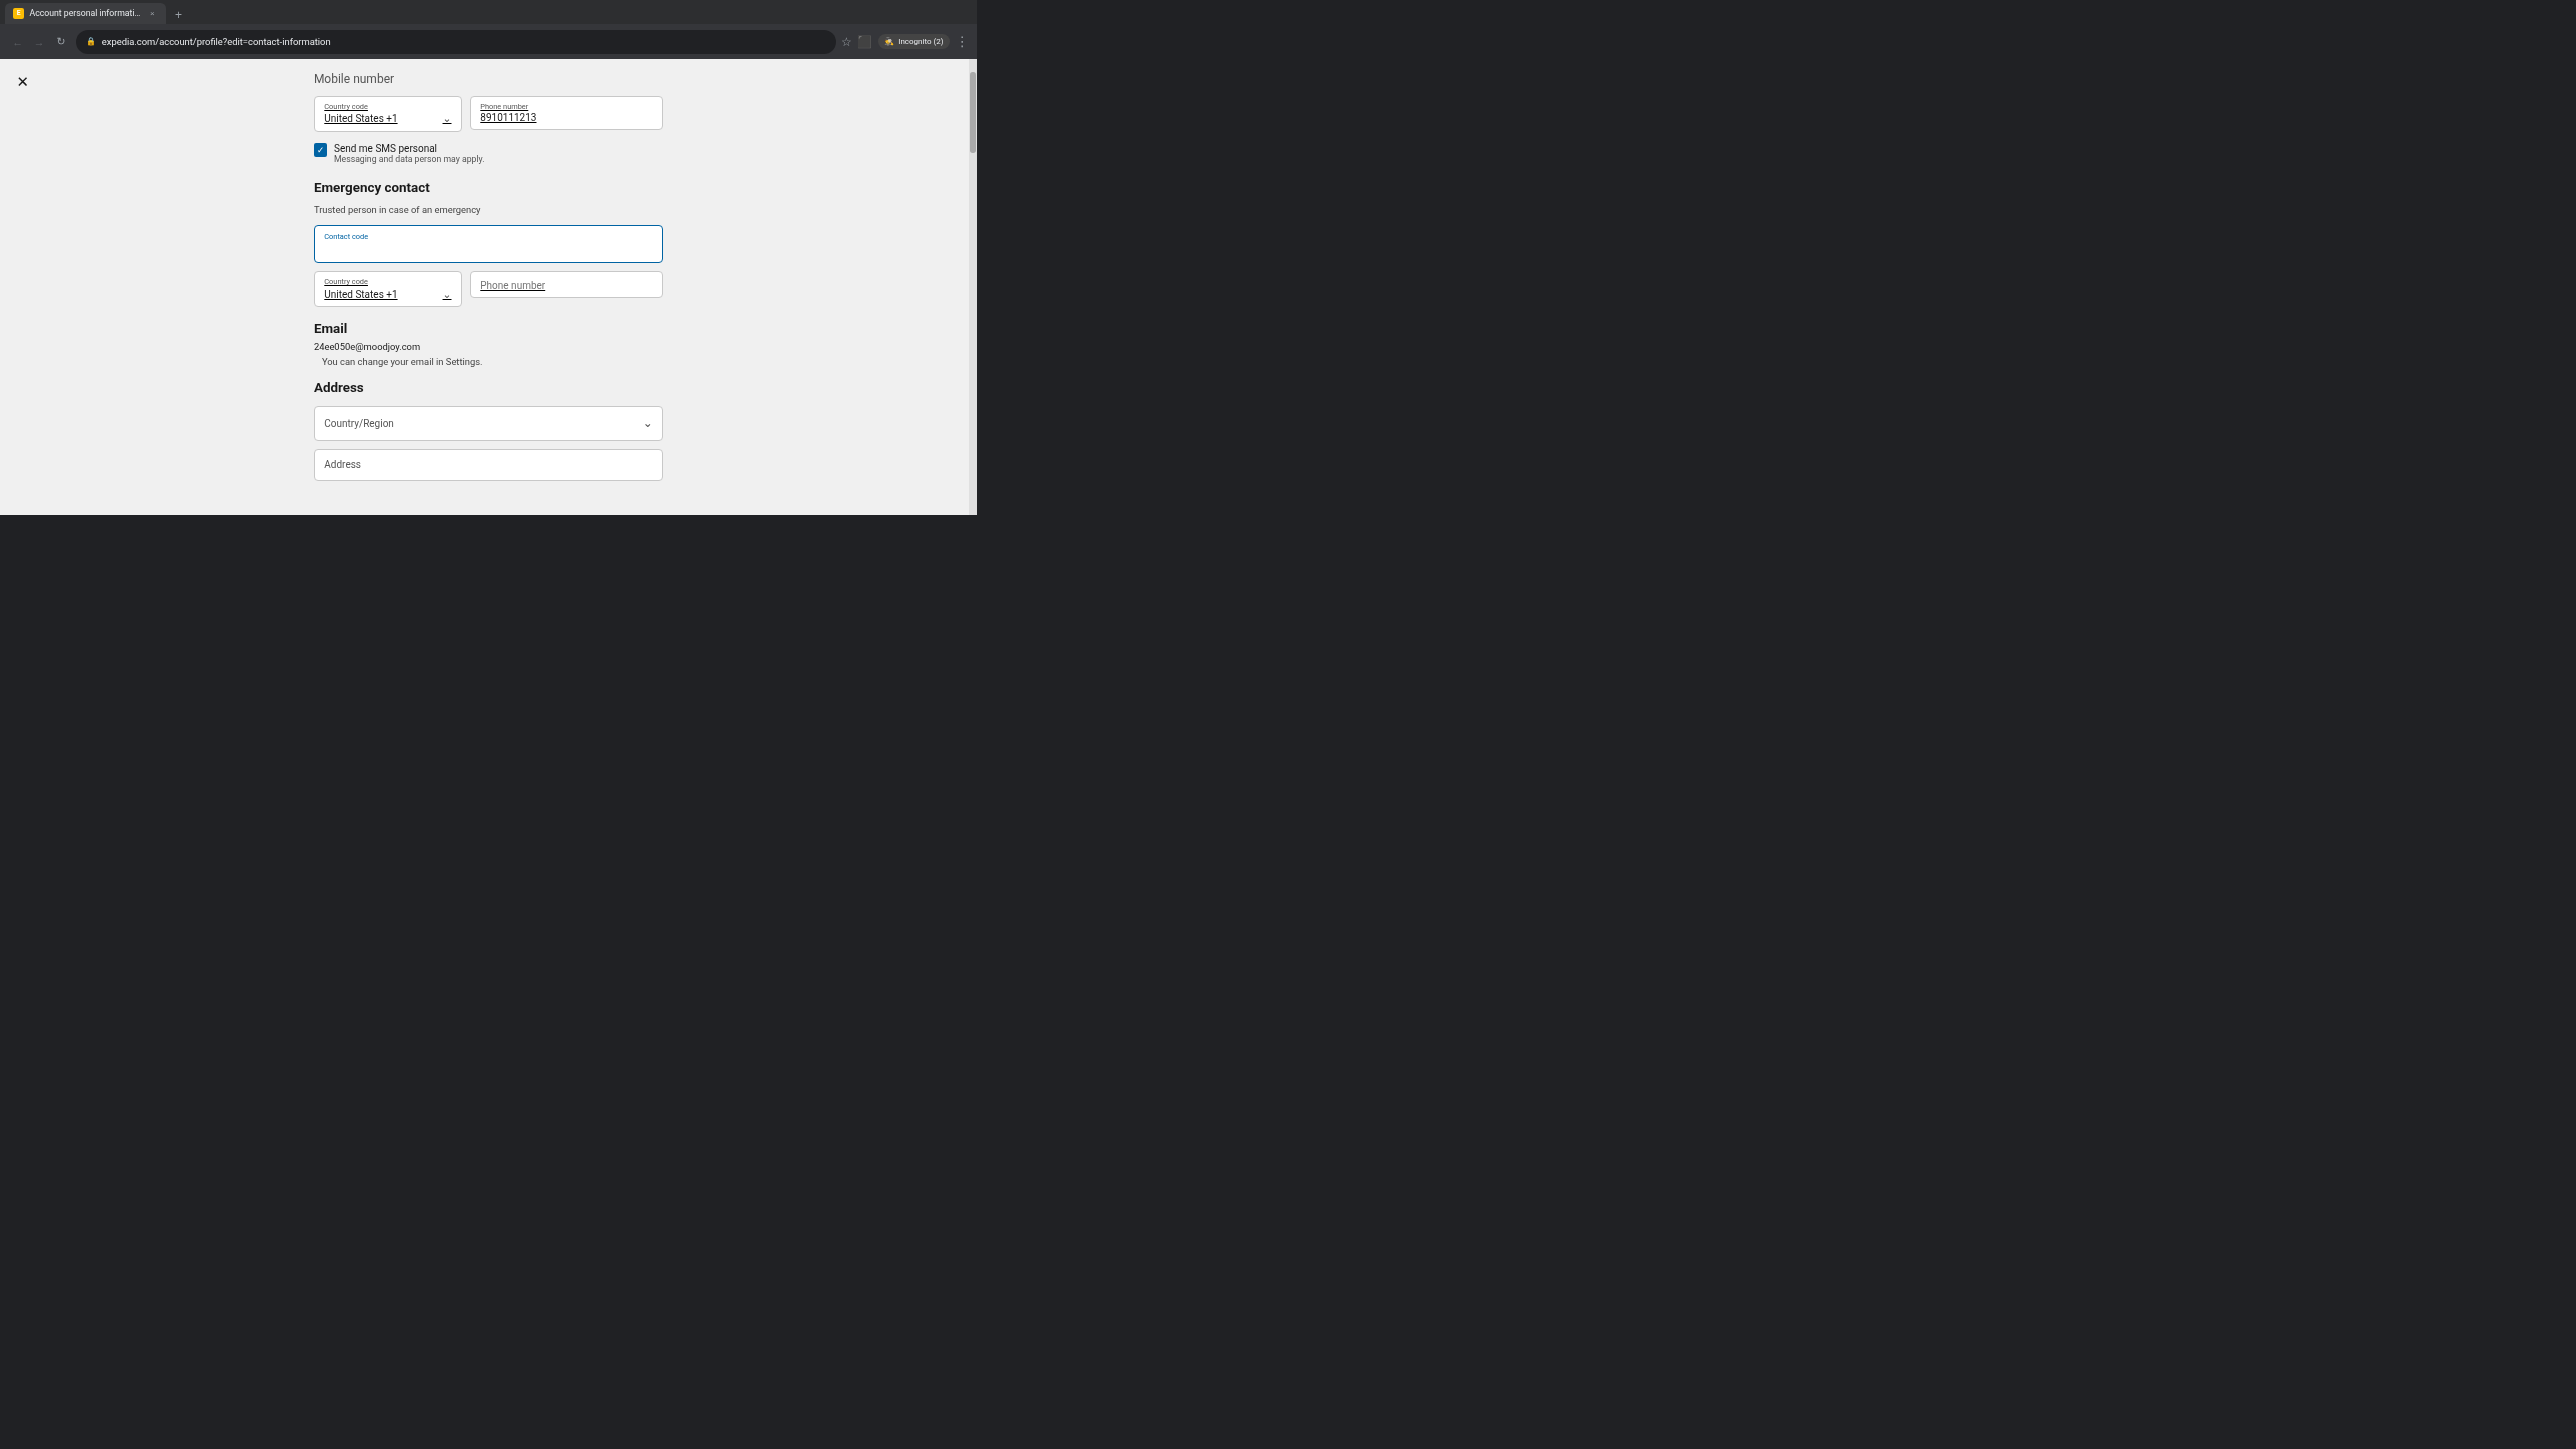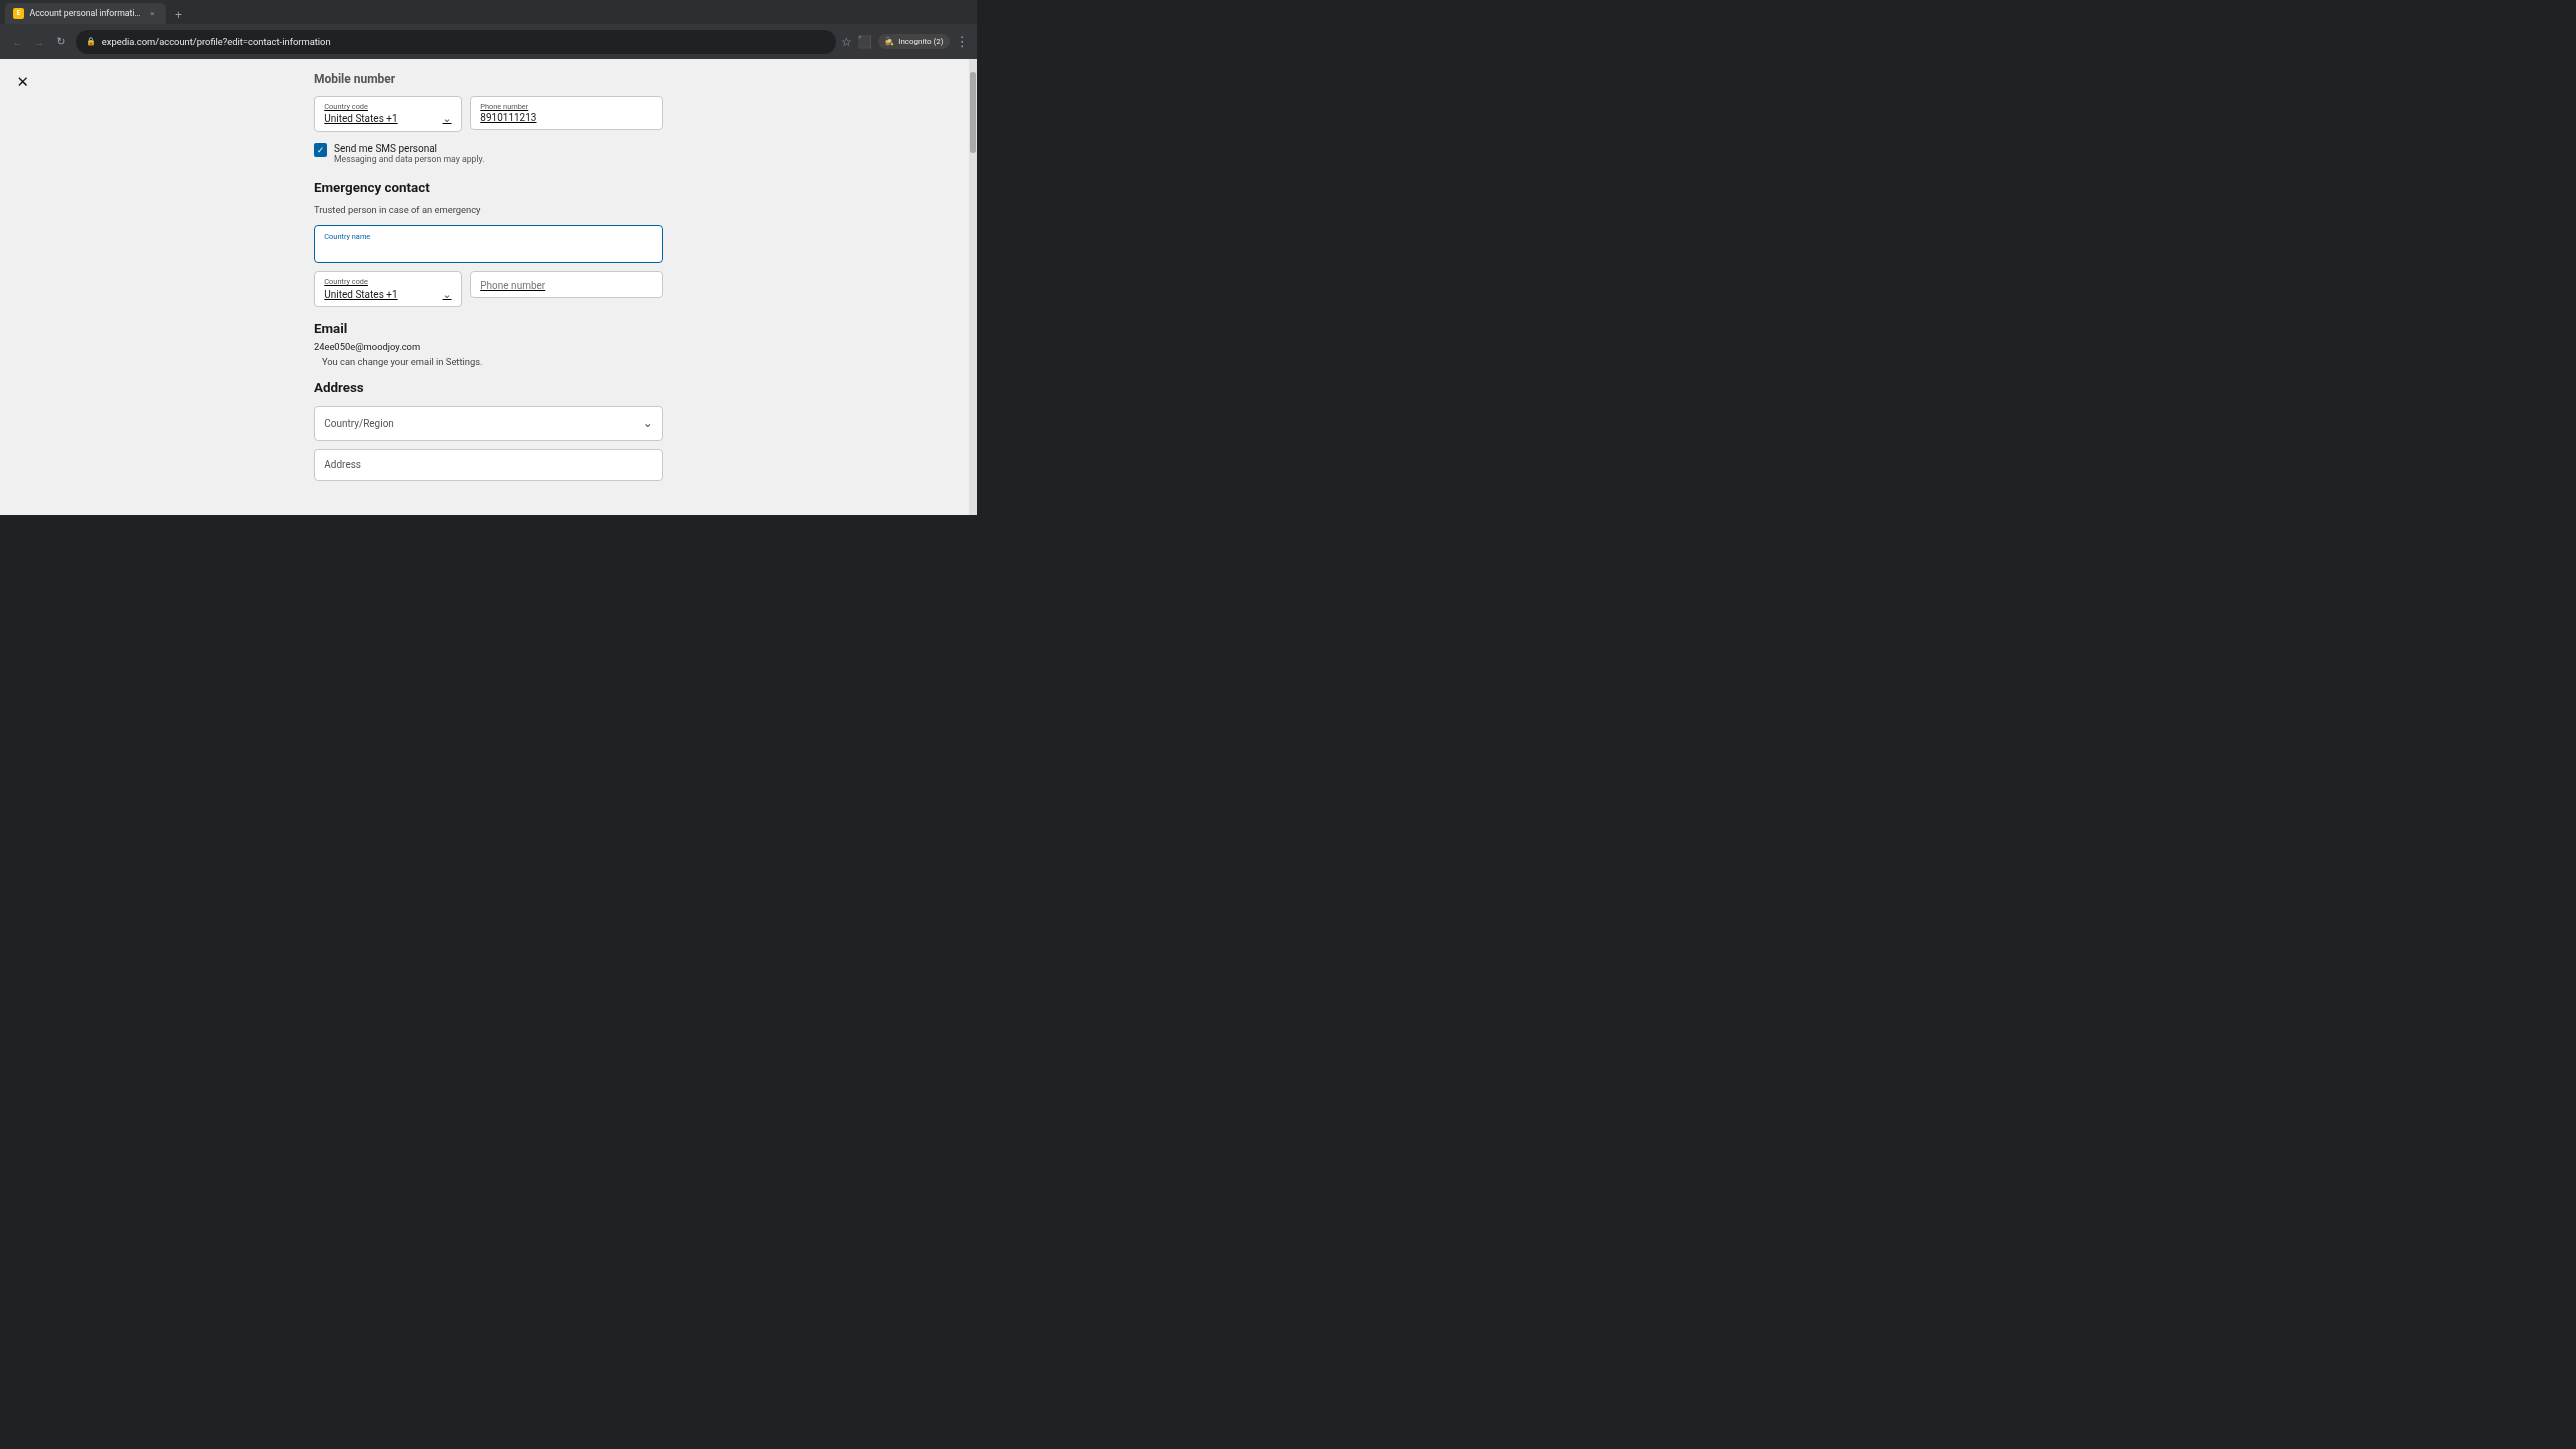--- a/index.html
+++ b/index.html
@@ -421,21 +421,21 @@
       height: 81px;
       background: #aaa;
       border-radius: 2.7px;
       margin: 1.3px;
       margin-top: 13.4px;
     }
 
     
     .mobile-section-title {
       font-size: 12px;
-      font-weight: 700;
+      font-weight: 400;
       color: #555;
       margin-bottom: 9.4px;
       padding-top: 6.7px;
     }
   </style>
 </head>
 <body>
 
 <div class="tab-bar">
   <div class="tab">
@@ -507,21 +507,21 @@
           <span class="checkbox-sub-label">Messaging and data person may apply.</span>
         </div>
       </div>
     </div>
 
     <div>
       <div class="emergency-section-title">Emergency contact</div>
       <div class="emergency-description">Trusted person in case of an emergency</div>
 
       <div class="full-width-field">
-        <span class="field-label-small">Country name</span>
+        <span class="field-label-small">Contact code</span>
         <input type="text" style="border: none; outline: none; font-size: 10px; color: rgb(26, 26, 26); background: transparent; font-family: inherit; width: 100%; height: 14.8px;" value="">
       </div>
 
       <div class="field-row">
 
         <div class="field-group country-code">
           <div class="field-wrapper">
             <span class="field-label-small">Country code</span>
             <div class="field-value">
               <span>United States +1</span>

